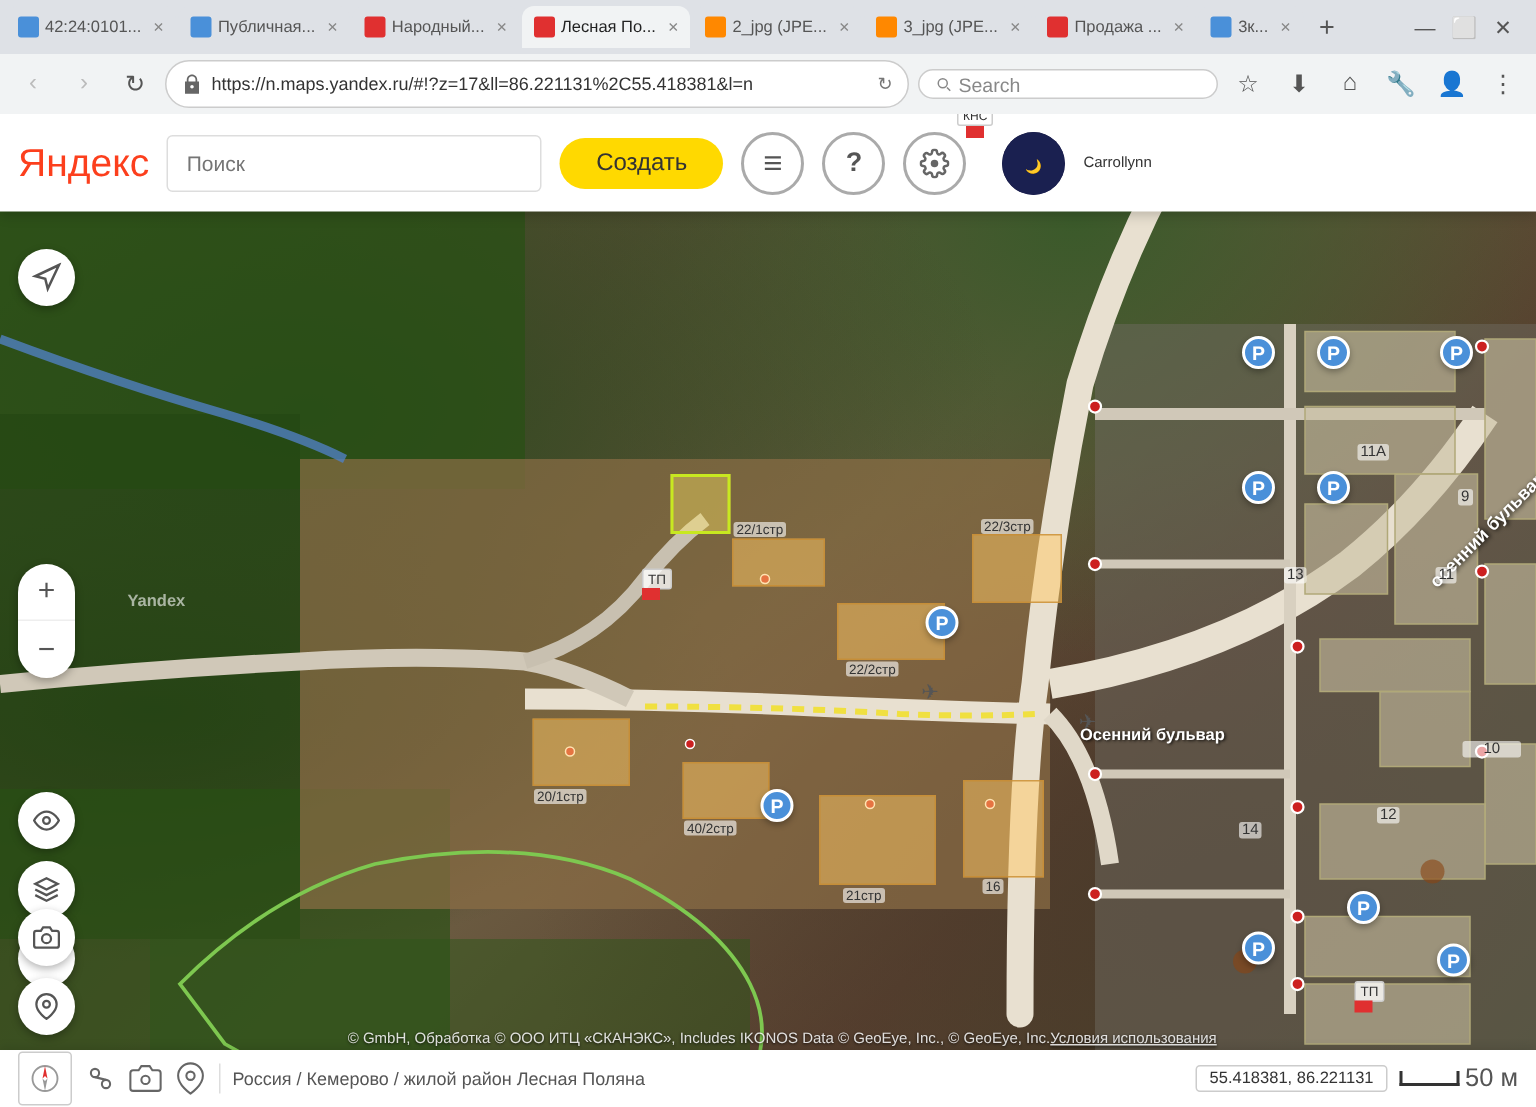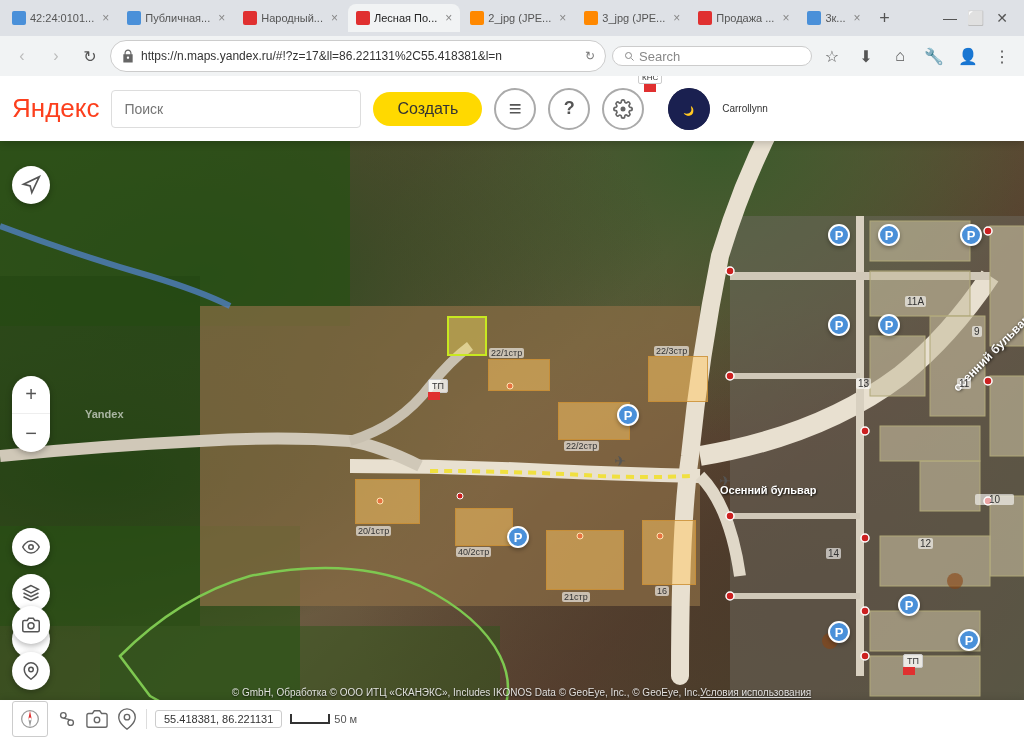--- a/index.html
+++ b/index.html
@@ -107,21 +107,21 @@
       position: absolute;
       inset: 0;
       width: 100%;
       height: 100%;
     }
 
     
     .yandex-logo-map {
       position: absolute;
       left: 85px;
-      top: 332px;
+      top: 319px;
       color: rgba(255,255,255,0.6);
       font-size: 11px;
       font-weight: bold;
     }
 
     
     .maps-header {
       position: absolute;
       top: 0;
       left: 0;
@@ -283,21 +283,21 @@
       border-radius: 3px;
       padding: 2px 8px;
       font-size: 11px;
       color: #333;
       white-space: nowrap;
     }
     .scale-box {
       display: flex;
       align-items: center;
       gap: 4px;
-      font-size: 11px;
+      font-size: 17px;
     }
     .scale-line {
       width: 40px;
       height: 10px;
       border: 2px solid #333;
       border-top: none;
     }
 
     
     .building {
@@ -723,20 +723,21 @@
         <circle cx="12" cy="13" r="3"></circle>
       </svg>
       <svg width="22" height="22" viewBox="0 0 24 24" fill="none" stroke="#666" stroke-width="1.5" style="cursor:pointer;">
         <path d="M21 10c0 7-9 13-9 13s-9-6-9-13a9 9 0 0 1 18 0z"></path>
         <circle cx="12" cy="10" r="3"></circle>
       </svg>
     </div>
 
     <div style="width:1px;height:20px;background:#ddd;"></div>
 
+    <span class="bottom-address">Россия / Кемерово / жилой район Лесная Поляна</span>
 
     <div class="coords-box">55.418381, 86.221131</div>
 
     <div class="scale-box">
       <div class="scale-line"></div>
       <span>50 м</span>
     </div>
   </div>
 
 </div>

